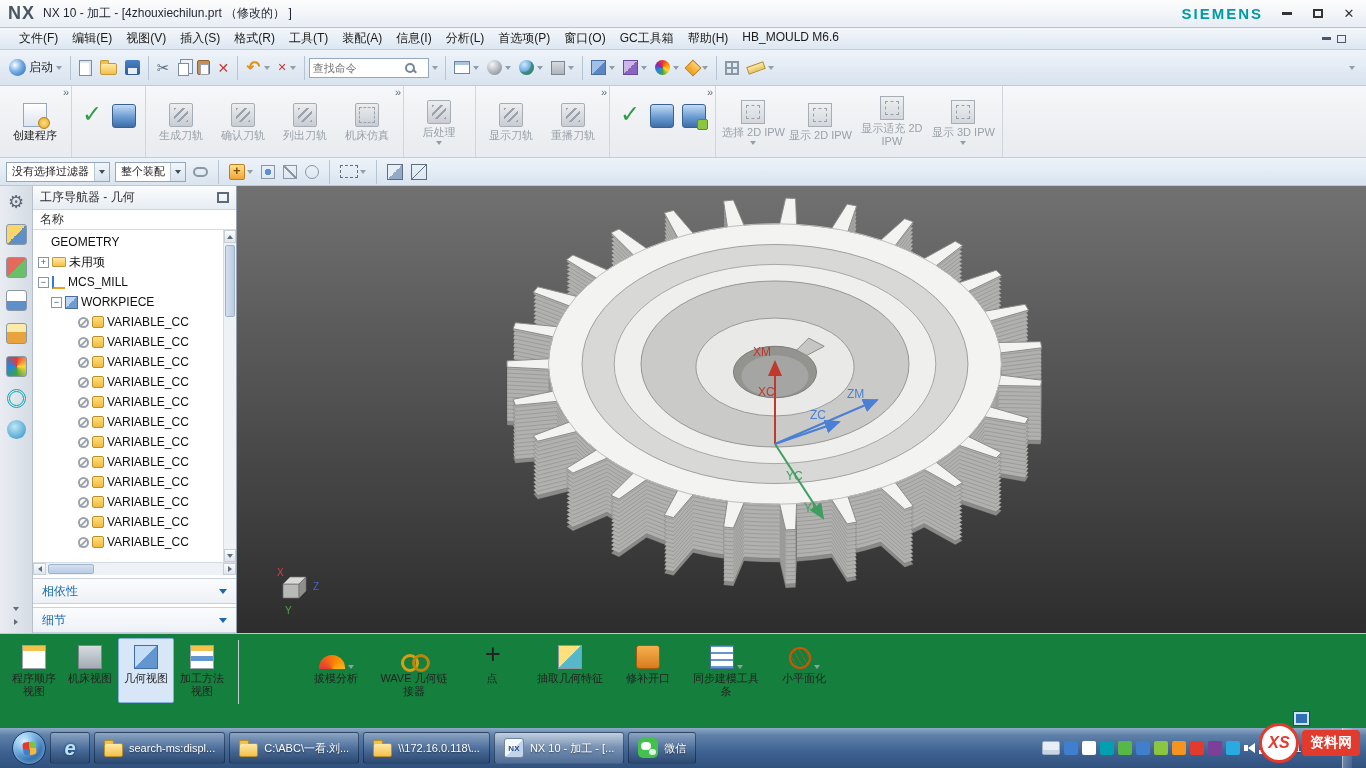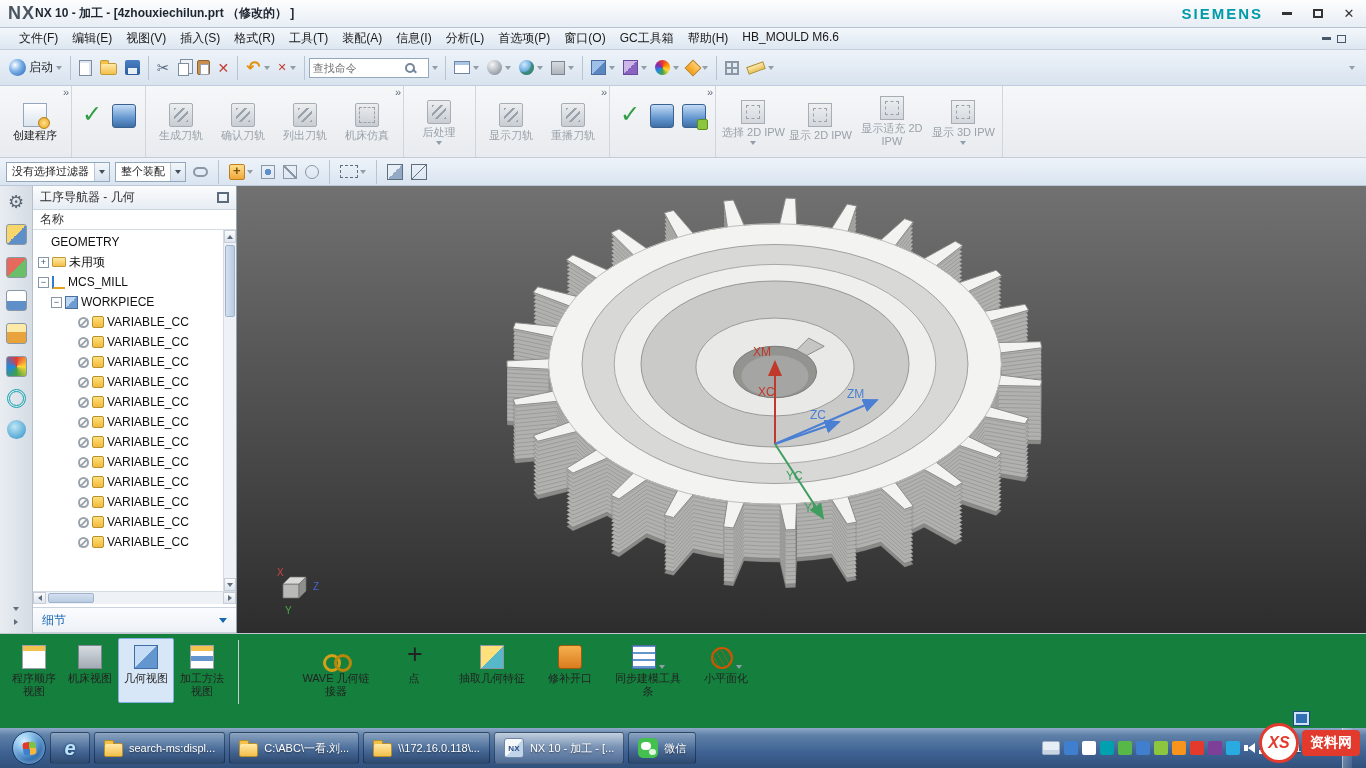--- a/index.html
+++ b/index.html
@@ -3,21 +3,21 @@
 <meta charset="utf-8">
 <style>
 *{box-sizing:border-box;margin:0;padding:0}
 html,body{width:1366px;height:768px;overflow:hidden}
 body{font-family:"Liberation Sans","DejaVu Sans",sans-serif;font-size:12px;color:#1a1a1a;background:#30455e;position:relative}
 #app{width:1366px;height:768px;display:flex;flex-direction:column;position:relative}
 
 
 .titlebar{height:28px;background:linear-gradient(#fdfdfd,#e7edf4);border-bottom:1px solid #b6c2d0;display:flex;align-items:center}
 .nxlogo{font-size:18px;font-weight:bold;color:#4a5560;letter-spacing:1px;margin-left:8px}
-.wtitle{font-weight:bold;margin-left:0;color:#1d2530}
+.wtitle{font-weight:normal;margin-left:8px;color:#1d2530}
 .brand{margin-left:auto;color:#009aa8;font-weight:bold;font-size:15px;letter-spacing:2px;margin-right:10px}
 .wc{width:28px;height:20px;display:flex;align-items:center;justify-content:center;margin-right:3px;border-radius:2px}
 .wmin{width:10px;height:3px;background:#333}
 .wmax{width:10px;height:9px;border:2px solid #333}
 .wclose::before{content:"✕";font-size:13px;color:#333;font-weight:bold}
 
 
 .menubar{height:22px;background:linear-gradient(#f3f7fb,#dde7f1);border-bottom:1px solid #c3cfdd;display:flex;align-items:center;padding:0 12px}
 .menu-item{padding:2px 7px;cursor:default;white-space:nowrap}
 .mwc{display:flex;gap:6px;margin-left:auto;margin-right:8px;align-items:center}
@@ -625,20 +625,24 @@
             <span class="larr"></span>
           </span>
         <span class="htrack">
             <span class="hthumb"></span>
           </span>
         <span class="harr">
             <span class="rarr"></span>
           </span>
       </div>
       <div>
+          <div class="nav-section">
+            <span class="sec-label">相依性</span>
+            <span class="sec-caret"></span>
+          </div>
           <div class="nav-section">
             <span class="sec-label">细节</span>
             <span class="sec-caret"></span>
           </div>
         </div>
     </div>
 
     <div class="viewport">
       <div style="position:absolute;left:0;top:0;width:100%;height:100%">
           <svg viewBox="0 0 1129 447" width="100%" height="100%" preserveAspectRatio="none">
@@ -726,20 +730,27 @@
           <div class="birow">
             <span class="bk bk-view4"></span>
           </div>
           <div class="blbl">加工方法视图</div>
         </div>
       </span>
     <span class="bsep"></span>
     <span style="display:flex;margin-left:52px;gap:4px">
         <div class="bbtn btool">
           <div class="birow">
+            <span class="bk bk-draft"></span>
+            <span class="caret dim"></span>
+          </div>
+          <div class="blbl">拔模分析</div>
+        </div>
+        <div class="bbtn btool">
+          <div class="birow">
             <span class="bk bk-wave"></span>
           </div>
           <div class="blbl">WAVE 几何链接器</div>
         </div>
         <div class="bbtn btool">
           <div class="birow">
             <span class="bk bk-plus"></span>
           </div>
           <div class="blbl">点</div>
         </div>

